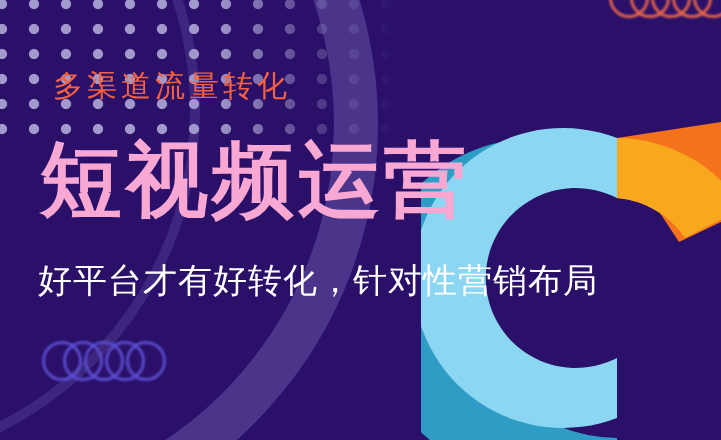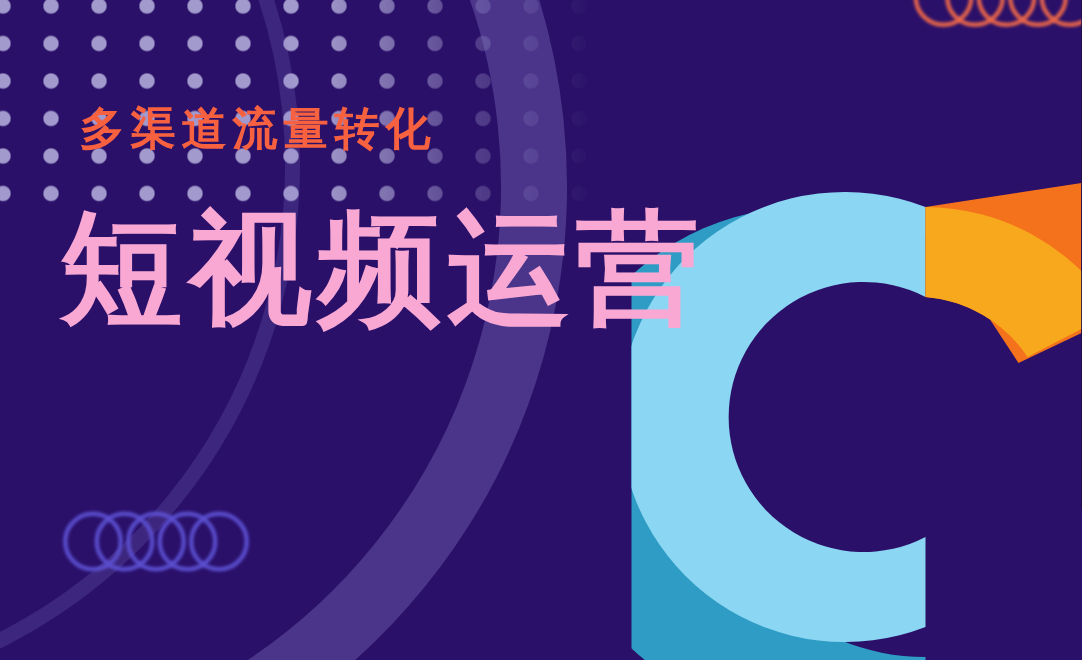--- a/index.html
+++ b/index.html
@@ -119,21 +119,21 @@
 
   
   .eyebrow {
     position: absolute;
     left: 53px;
     top: 66px;
     font-size: 30px;
     letter-spacing: 4px;
     color: #f8613f;
     font-family: "Liberation Sans", sans-serif;
-    font-weight: 700;
+    font-weight: 400;
     white-space: nowrap;
   }
   .headline {
     position: absolute;
     left: 40px;
     top: 134px;
     font-size: 82px;
     line-height: 92px;
     font-weight: 700;
     color: #f9a8d4;
@@ -215,14 +215,15 @@
                  A 90 90 0 0 0 196 198
                  Z" fill="#f7a81c"></path>
       </g>
     </svg>
   </div>
 
   <div class="eyebrow">多渠道流量转化</div>
 
   <div class="headline">短视频运营</div>
 
+  <div class="tagline">好平台才有好转化，针对性营销布局</div>
 
 </div>
 
 </body></html>

